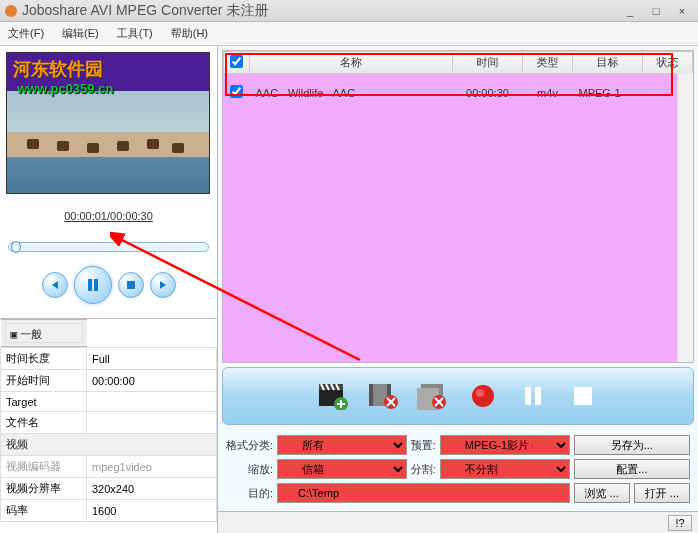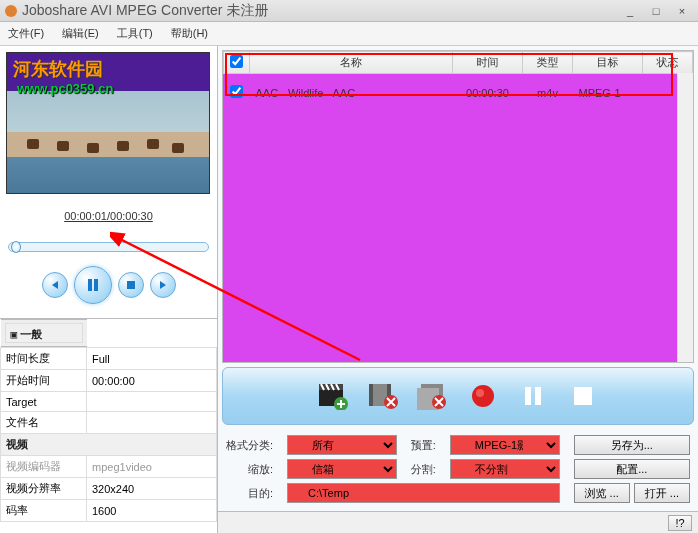--- a/index.html
+++ b/index.html
@@ -35,37 +35,37 @@
 .ctrlbtn { border-radius: 50%; background: radial-gradient(circle at 30% 30%, #fff, #cce8fc 40%, #88ccf0); border: 1px solid #66aadd; display: flex; align-items: center; justify-content: center; cursor: pointer; }
 .ctrlbtn.sm { width: 26px; height: 26px; }
 .ctrlbtn.lg { width: 38px; height: 38px; box-shadow: 0 0 4px rgba(100,180,240,0.6); }
 .ctrlbtn svg { fill: #1578c8; }
 
 .props-hdr { background: #eee; border-top: 1px solid #bbb; border-bottom: 1px solid #bbb; padding: 3px 4px; display: flex; align-items: center; gap: 4px; font-weight: bold; }
 .props { flex: 1; overflow-y: auto; border-top: 1px solid #bbb; }
 .props table { width: 100%; border-collapse: collapse; }
 .props td { border: 1px solid #ddd; padding: 3px 5px; height: 20px; }
 .props td:first-child { width: 78px; }
-.props .section td { background: #f0f0f0; font-weight: bold; color: #222; }
+.props .section td { background: #f0f0f0; font-weight: normal; color: #222; }
 .props .dim td:first-child { color: #999; }
 
 .right { flex: 1; display: flex; flex-direction: column; background: #f5f9fc; }
 
-.filelist { flex: 1; background: #d946ef; border: 1px solid #bbb; margin: 4px; overflow: hidden; position: relative; }
+.filelist { flex: 1; background: #f0abfc; border: 1px solid #bbb; margin: 4px; overflow: hidden; position: relative; }
 .filelist table { width: 100%; border-collapse: collapse; }
 .filelist th { background: linear-gradient(#f8f8f8,#e8e8e8); border: 1px solid #ccc; padding: 3px 6px; font-weight: normal; text-align: center; color: #333; height: 22px; }
 .filelist th:first-child { width: 22px; }
 .filelist td { padding: 11px 6px; color: #333; height: 20px; }
 .filelist .redbox { position: absolute; top: 2px; left: 2px; right: 20px; height: 43px; border: 2px solid #ff0000; pointer-events: none; }
 
 .toolbar { height: 58px; margin: 0 4px; border-radius: 6px; background: linear-gradient(#e8f4fc, #a8d8f4 50%, #98cef0); display: flex; align-items: center; justify-content: center; gap: 16px; border: 1px solid #88bbdd; }
 .tbtn { width: 34px; height: 34px; display: flex; align-items: center; justify-content: center; }
 .tbtn svg { }
 
-.bottom-form { margin: 6px 4px 4px 4px; display: grid; grid-template-columns: auto 1fr auto 1fr auto; gap: 4px 14px; align-items: center; padding: 4px; }
+.bottom-form { margin: 6px 4px 4px 4px; display: grid; grid-template-columns: auto 1fr auto 1fr auto; gap: 4px 4px; align-items: center; padding: 4px; }
 .bottom-form label { color: #333; text-align: right; }
 .bottom-form select, .bottom-form input[type=text] { height: 20px; border: 1px solid #999; background: #ef4444; padding: 0 20px; width: 100%; }
 .bottom-form .btn { height: 20px; border: 1px solid #888; background: linear-gradient(#f8f8f8,#e0e0e0); padding: 0 10px; white-space: nowrap; }
 .bottom-form .btn-grp { display: flex; gap: 4px; }
 .status { height: 22px; background: #f0f0f0; border-top: 1px solid #bbb; display: flex; justify-content: flex-end; align-items: center; padding: 0 6px; }
 .status .help { width: 24px; height: 16px; border: 1px solid #aaa; background: linear-gradient(#fafafa,#e0e0e0); display:flex; align-items:center; justify-content:center; }
 
 .arrow { position: absolute; top: 230px; left: 110px; pointer-events: none; }
 .scrollbar-v { position:absolute; right:0; top:22px; bottom:0; width:16px; background:#f0f0f0; border-left:1px solid #ddd;}
 </style>

